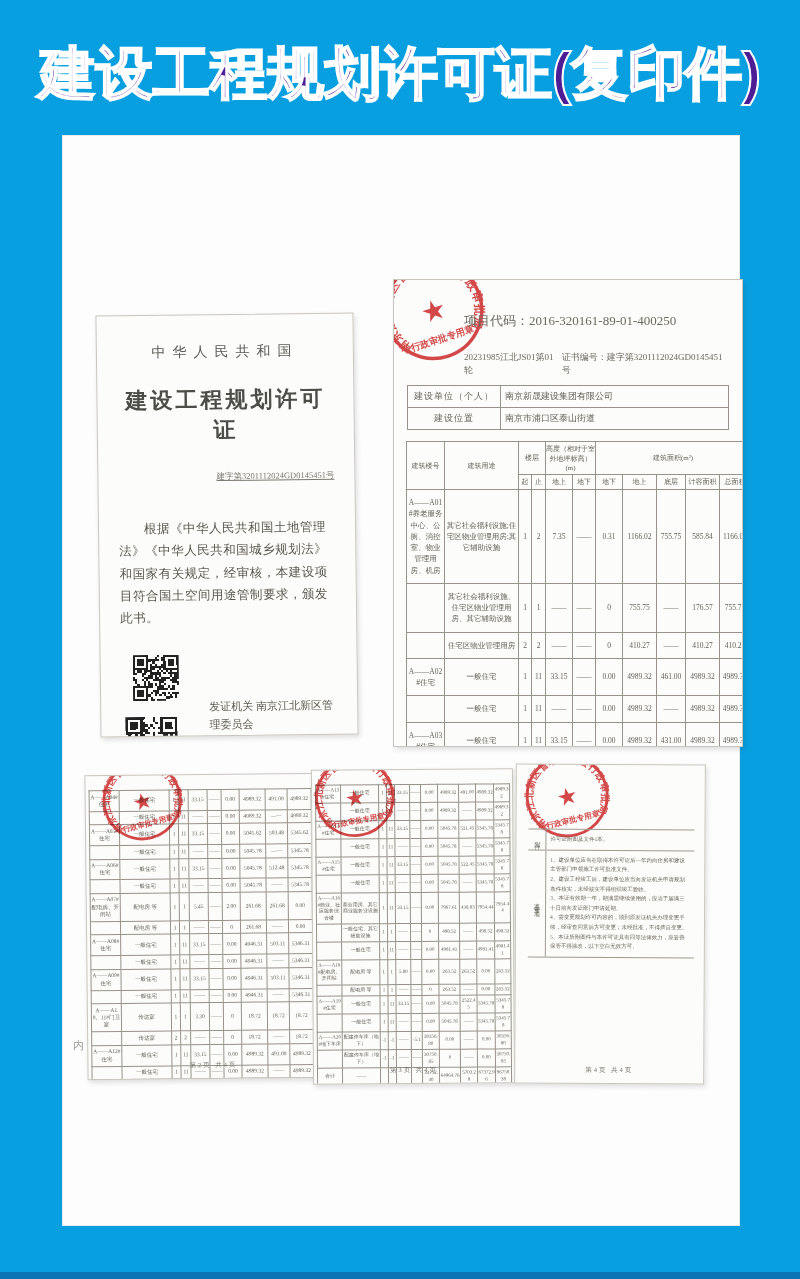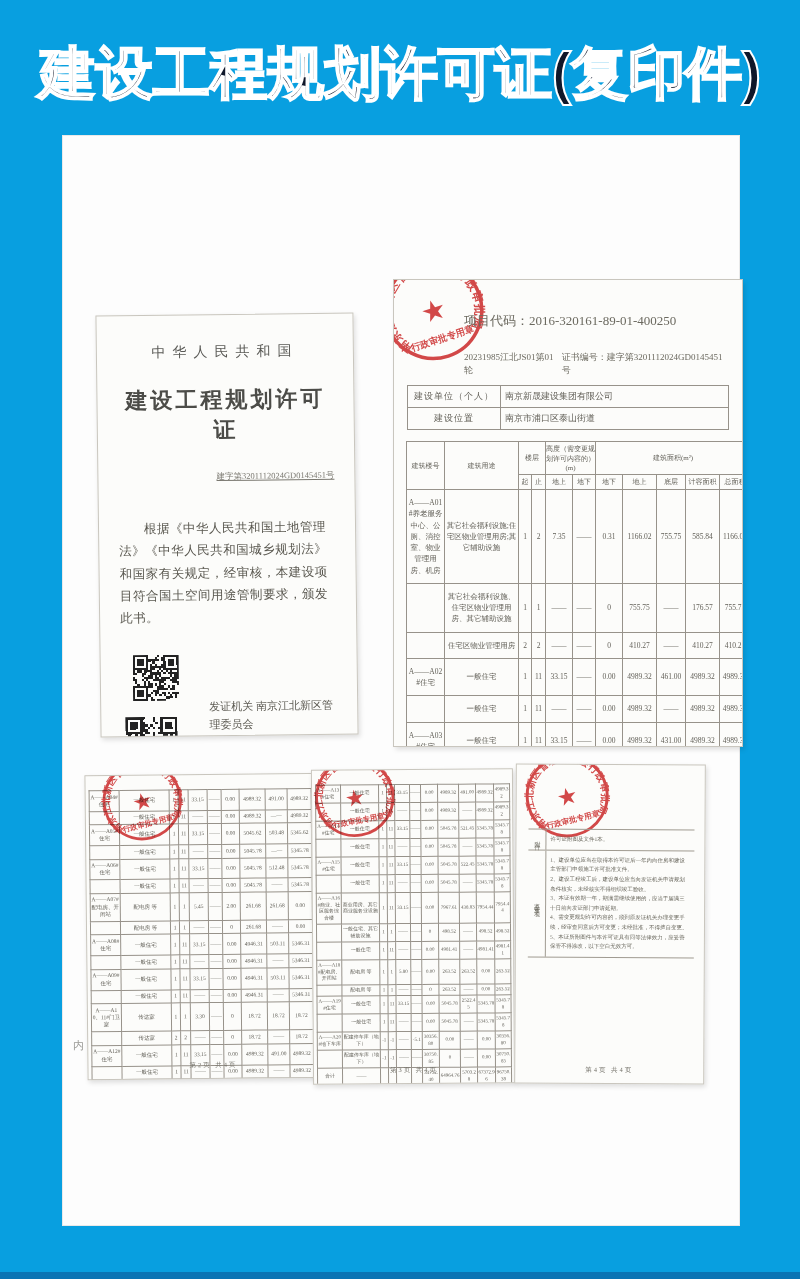--- a/index.html
+++ b/index.html
@@ -5,21 +5,21 @@
   html,body{margin:0;padding:0;}
   body{
     width:800px;height:1279px;position:relative;overflow:hidden;
     background:#089fe0;
     font-family:"Liberation Serif", serif;
   }
   
   .banner{
     position:absolute;top:26px;left:0;width:800px;height:96px;
     display:flex;align-items:center;justify-content:center;
-    color:#0f172a;font-family:"Liberation Sans", sans-serif;
+    color:#4c1d95;font-family:"Liberation Sans", sans-serif;
     font-size:57px;font-weight:900;letter-spacing:0px;
     -webkit-text-stroke:2px #ffffff;white-space:nowrap;
   }
   
   .board{
     position:absolute;left:62px;top:135px;width:676px;height:1089px;
     background:#fdfdfd;border:1px solid #e9e9e9;
   }
   .bottom-strip{position:absolute;left:0;bottom:0;width:800px;height:7px;background:#0a74b4;}
   
@@ -447,21 +447,21 @@
             <col style="width:34px">
           <col style="width:29px">
             <col style="width:34px">
             <col style="width:31px">
         </colgroup>
         <thead>
           <tr>
             <th rowspan="2">建筑楼号</th>
             <th rowspan="2">建筑用途</th>
             <th colspan="2">楼层</th>
-            <th colspan="2">高度（需变更规划许可内容的）(m)</th>
+            <th colspan="2">高度（相对于室外地坪标高）(m)</th>
             <th colspan="5">建筑面积(m²)</th>
           </tr>
           <tr>
             <th>起</th>
             <th>止</th>
             <th>地上</th>
             <th>地下</th>
             <th>地下</th>
             <th>地上</th>
             <th>底层</th>

